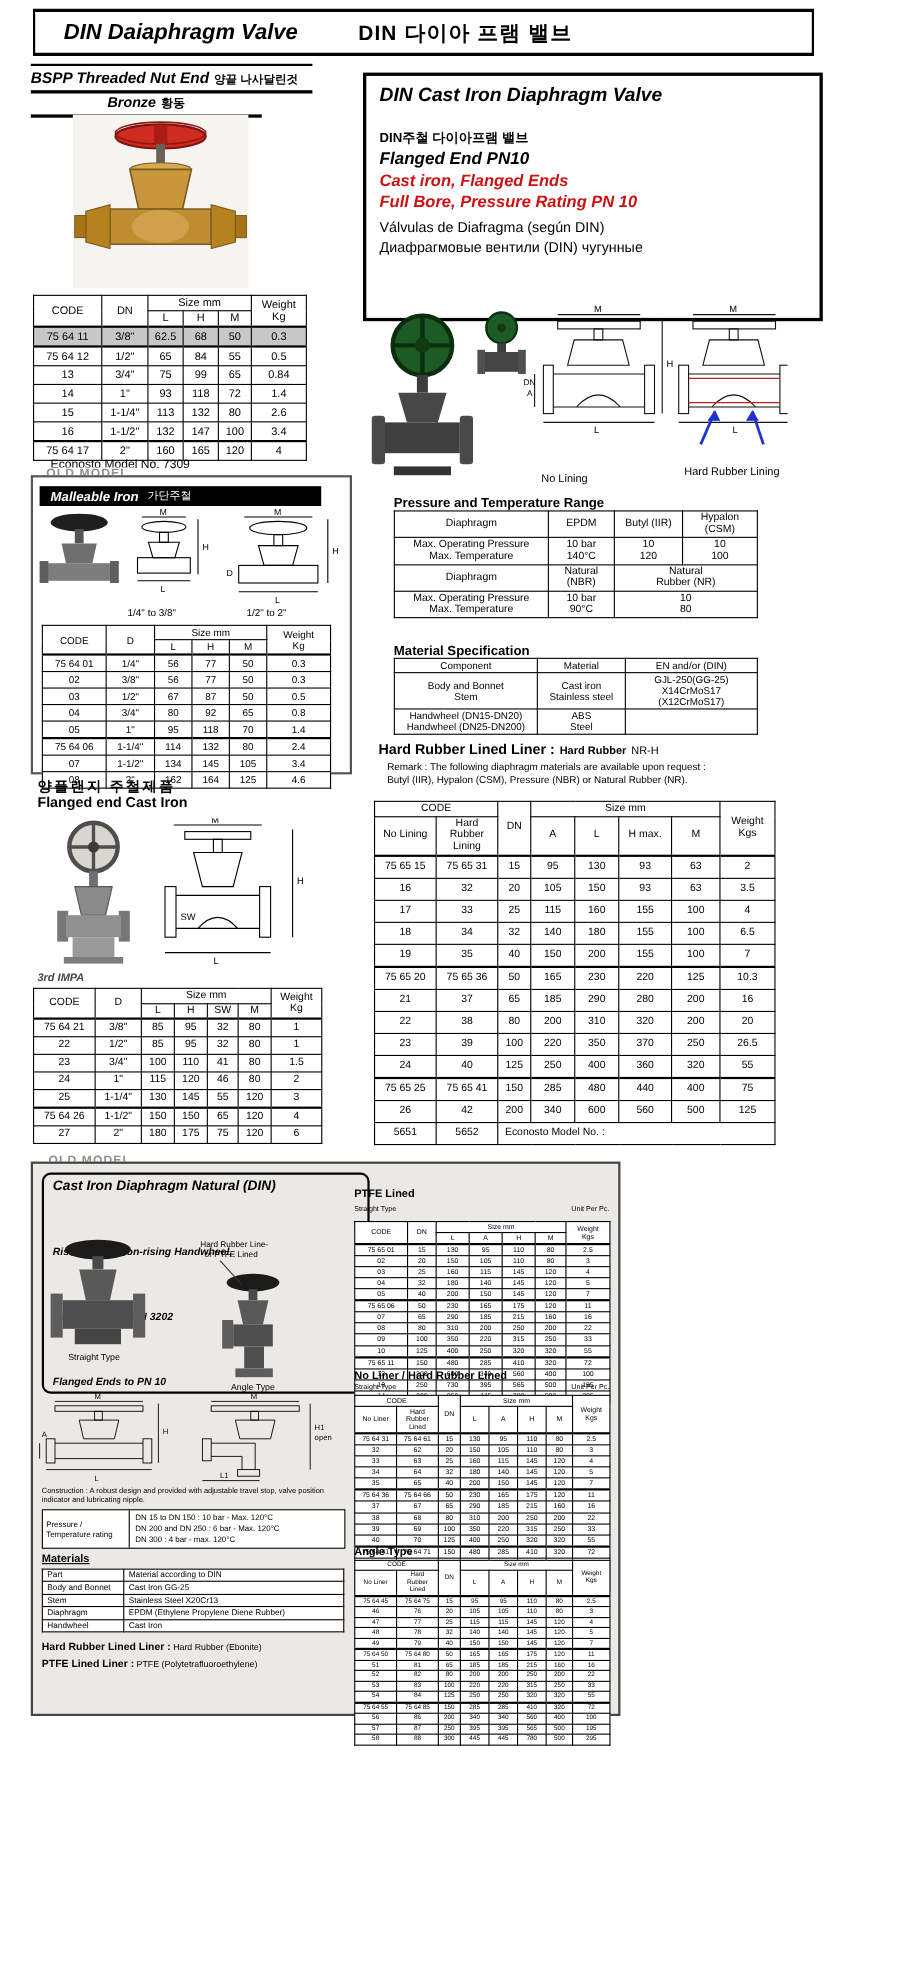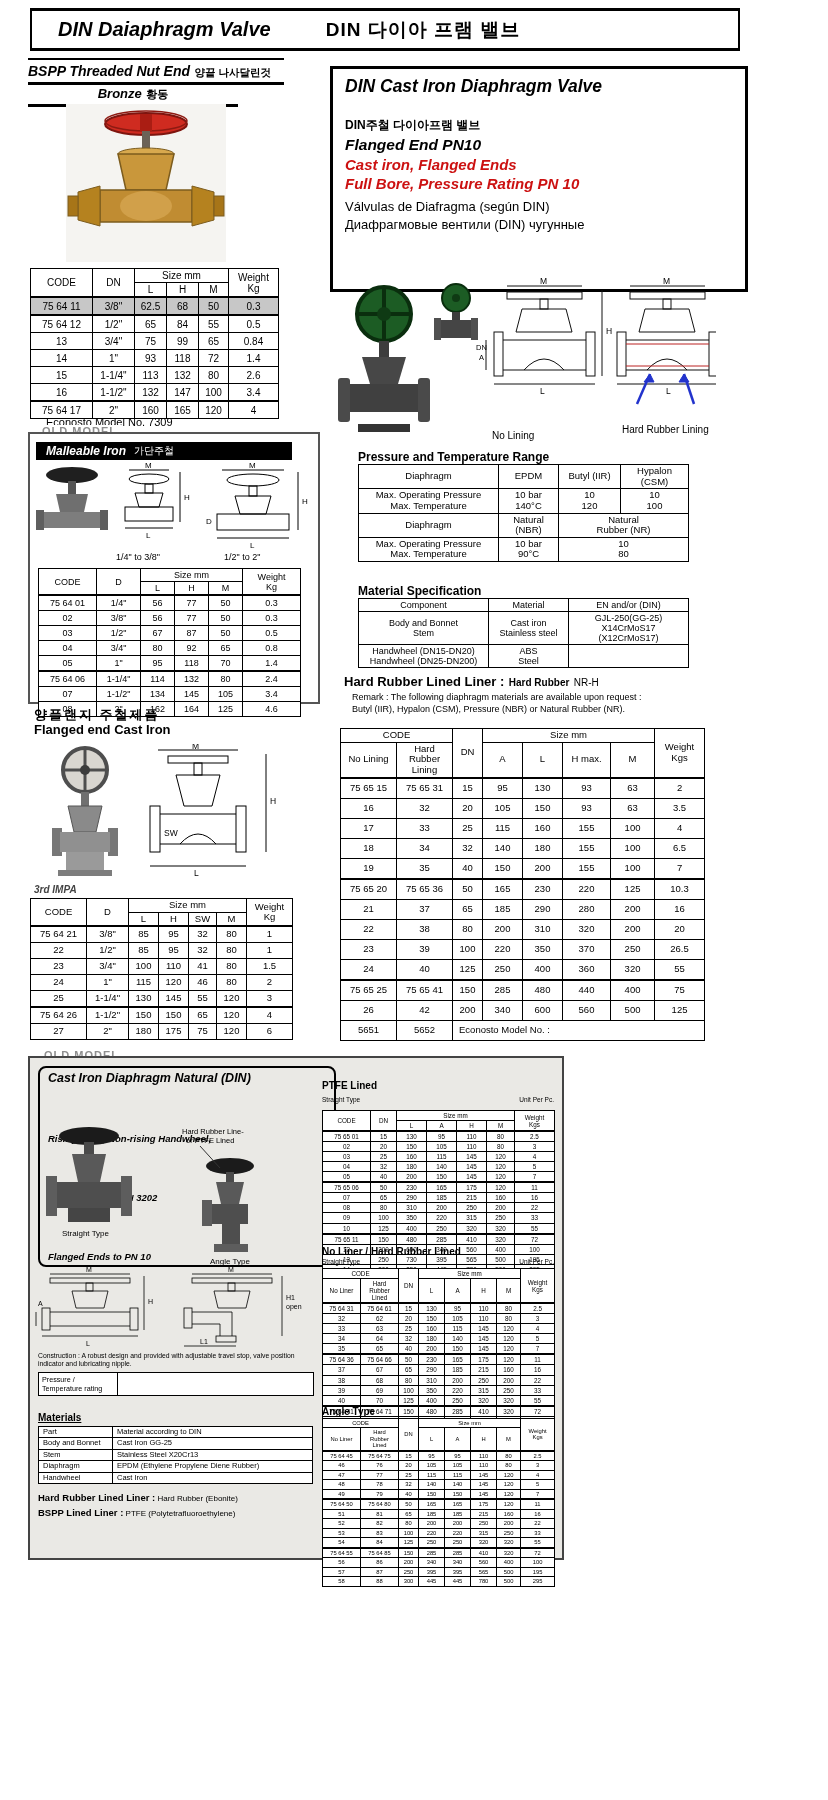--- a/index.html
+++ b/index.html
@@ -876,20 +876,23 @@
       <text x="194" y="150" font-size="7">M</text>
       <text x="252" y="178" font-size="7">H1</text>
       <text x="252" y="187" font-size="7">open</text>
       <text x="166" y="222" font-size="7">L1</text>
     </svg>
 
     <div class="abs om2-note">Construction : A robust design and provided with adjustable travel stop, valve position indicator and lubricating nipple.</div>
 
     <div class="abs om2-press">
       <div class="pl">Pressure / Temperature rating</div>
+      <div class="pv">DN 15 to DN 150 : 10 bar - Max. 120°C
+DN 200 and DN 250 : 6 bar - Max. 120°C
+DN 300 : 4 bar - max. 120°C</div>
     </div>
 
     <div class="abs om2-mat-title">Materials</div>
     <table class="dt abs t-mat">
       <colgroup>
           <col style="width:74px">
           <col style="width:200px">
         </colgroup>
       <thead>
         <tr>
@@ -915,21 +918,21 @@
             <td>Cast Iron</td>
           </tr>
         </tbody>
     </table>
 
     <div class="abs om2-hr">
       <span class="bold9">Hard Rubber Lined Liner :</span>
       <span>Hard Rubber (Ebonite)</span>
     </div>
     <div class="abs om2-ptfe">
-      <span class="bold9">BSPP Lined Liner :</span>
+      <span class="bold9">PTFE Lined Liner :</span>
       <span>PTFE (Polytetrafluoroethylene)</span>
     </div>
 
     <div class="abs om2-sec-title ptfe-title">PTFE Lined</div>
     <div class="abs sub-row ptfe-sub">
       <span>Straight Type</span>
       <span>Unit Per Pc.</span>
     </div>
     <table class="dt abs t-ptfe">
       <colgroup>

